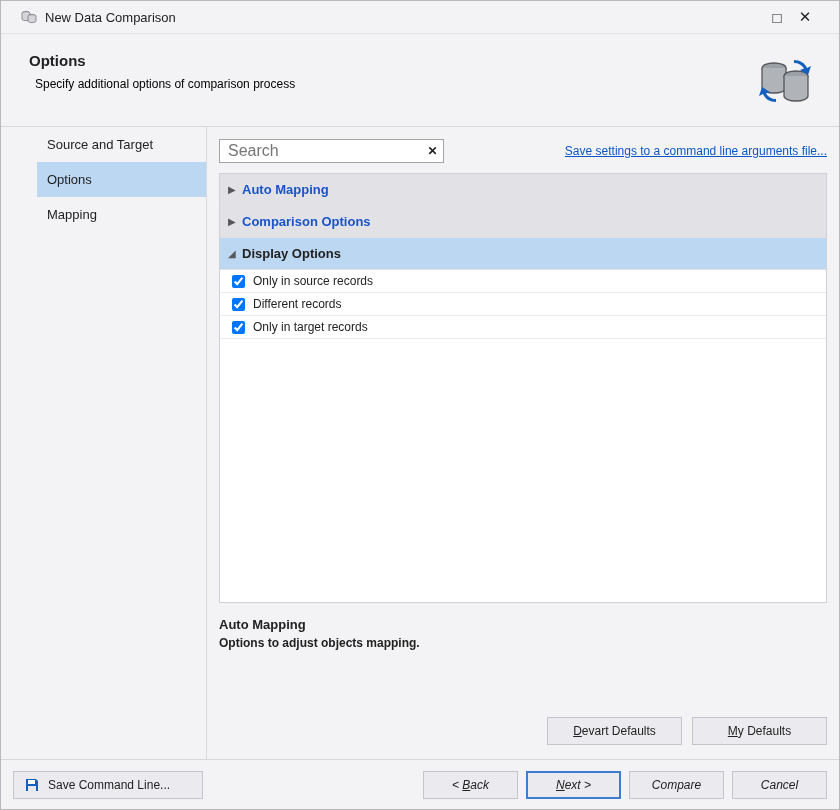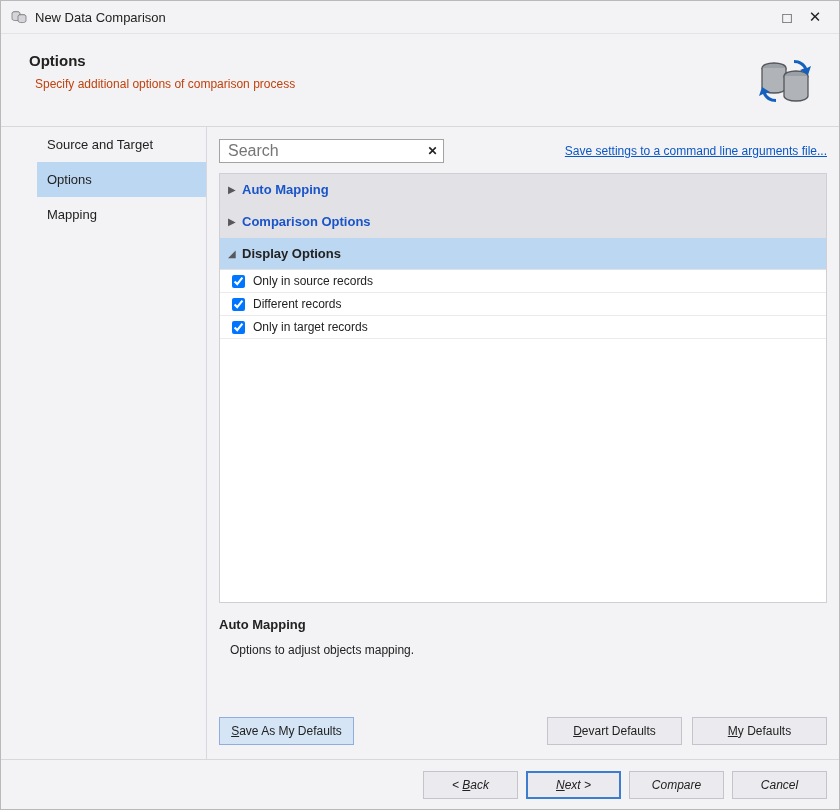--- a/index.html
+++ b/index.html
@@ -1,25 +1,25 @@
 <!DOCTYPE html>
 <html><head>
 <meta charset="utf-8">
 <style>
   * { box-sizing: border-box; }
   html, body { margin: 0; padding: 0; font-family: "Segoe UI", Tahoma, sans-serif; font-size: 12px; color: #222; }
   .window { width: 840px; height: 810px; background: #f3f3f5; border: 1px solid #b9b9b9; display: flex; flex-direction: column; position: relative; }
-  .titlebar { height: 33px; display: flex; align-items: center; padding: 0 10px; border-bottom: 1px solid #e3e3e7; }
+  .titlebar { height: 33px; display: flex; align-items: center; padding: 0 20px; border-bottom: 1px solid #e3e3e7; }
   .titlebar .app-icon { width: 16px; height: 16px; margin-right: 8px; display: inline-flex; align-items: center; justify-content: center; }
   .titlebar .title { font-size: 13px; color: #222; flex: 1; }
   .titlebar .win-btn { width: 28px; text-align: center; font-size: 15px; color: #222; cursor: default; }
   .header { padding: 18px 20px 18px 28px; border-bottom: 1px solid #d7d7dc; display: flex; }
   .header-text { flex: 1; }
   .header h1 { margin: 0 0 8px 0; font-size: 15px; font-weight: bold; }
-  .header p { margin: 0 0 0 6px; font-size: 12px; color: #c2410c; }
+  .header p { margin: 0 0 0 6px; font-size: 12px; color: #000000; }
   .header-icon { width: 66px; height: 56px; display: flex; align-items: center; justify-content: center; }
   .body { display: flex; flex: 1; }
   .sidebar { width: 170px; border-right: 1px solid #d7d7dc; margin-left: 36px; }
   .side-item { padding: 10px 10px 10px 10px; font-size: 13px; cursor: default; }
   .side-item.selected { background: #bcd7f2; }
   .main { flex: 1; display: flex; flex-direction: column; padding: 12px 12px 14px 12px; }
   .toprow { display: flex; align-items: center; margin-bottom: 10px; }
   .search { display: inline-flex; align-items: center; width: 225px; height: 24px; background: #fff; border: 1px solid #a3a3a3; padding: 0 4px 0 6px; }
   .search input { border: none; outline: none; width: 100%; font-size: 16px; background: transparent; }
   .search .clr { width: 14px; text-align: center; font-weight: bold; cursor: default; }
@@ -29,21 +29,21 @@
   .sect { height: 32px; display: flex; align-items: center; border-bottom: 1px solid #e0e0e5; padding-left: 8px; background:#e1e1e6; }
   .sect .tri { width: 14px; font-size: 10px; color: #58585c; }
   .sect .lbl { font-weight: bold; font-size: 13px; }
   .sect.link .lbl { color: #1955c8; }
   .sect.expanded { background:#bcd7f2; }
   .sect.expanded .tri { transform: rotate(0deg); }
   .optrow { height: 23px; display: flex; align-items: center; padding-left: 8px; border-bottom: 1px solid rgba(0,0,0,0.08); }
   .optrow input[type=checkbox] { margin-right: 8px; }
   .helpbox { margin-top: 14px; min-height: 60px; }
   .helpbox h2 { margin: 0 0 4px 0; font-size: 13px; font-weight: bold; }
-  .helpbox p { margin: 11px; font-size: 12px; }
+  .helpbox p { margin: 0; font-size: 12px; font-weight: bold; }
   .main-buttons { display: flex; margin-top: auto; }
   .btn { height: 28px; min-width: 135px; background: #ebebef; border: 1px solid #c4c4cb; display: inline-flex; align-items: center; justify-content: center; font-size: 12px; cursor: default; }
   .btn.primary { background:#d5e5f6; border-color:#8faedb; }
   .btn.next { border:2px solid #3d7dcf; }
   .main-buttons .btn + .btn { margin-left: 10px; }
   .footer { height: 50px; border-top: 1px solid #d7d7dc; display: flex; align-items: center; padding: 0 12px; }
   .savecmd { display: inline-flex; align-items: center; height: 28px; min-width: 190px; padding: 0 10px; border: 1px solid #c4c4cb; background:#ebebef; cursor: default; }
   .savecmd .icon { width:16px; height:16px; margin-right:8px; }
   .footer .spacer { flex:1; }
   .footer .btn { min-width: 95px; font-style: italic; }
@@ -135,36 +135,43 @@
           <span>Only in target records</span>
         </div>
       </div>
 
       <div class="helpbox">
         <h2>Auto Mapping</h2>
         <p>Options to adjust objects mapping.</p>
       </div>
 
       <div class="main-buttons">
-        <span class="btn primary">
-            <span><span class="u">S</span><span>ave As My Defaults</span></span>
-          </span>
         <div style="flex:1"></div>
         <span class="btn">
             <span><span class="u">D</span><span>evart Defaults</span></span>
           </span>
         <span class="btn">
             <span><span class="u">M</span><span>y Defaults</span></span>
           </span>
       </div>
 
     </div>
   </div>
 
   <div class="footer">
+    <span class="savecmd">
+      <span class="icon">
+        <svg width="16" height="16" viewBox="0 0 16 16">
+            <path d="M2 2h10l2 2v10H2z" fill="#1560bd"></path>
+            <rect x="4" y="3" width="7" height="4" fill="#fff"></rect>
+            <rect x="4" y="9" width="8" height="5" fill="#e8e8ec"></rect>
+          </svg>
+      </span>
+      <span>Save Command Line...</span>
+    </span>
     <div class="spacer"></div>
     <span class="btn">
         <span>&lt; <span class="u">B</span>ack</span>
       </span>
     <span class="btn next">
         <span><span class="u">N</span>ext &gt;</span>
       </span>
     <span class="btn">Compare</span>
     <span class="btn">Cancel</span>
   </div>

